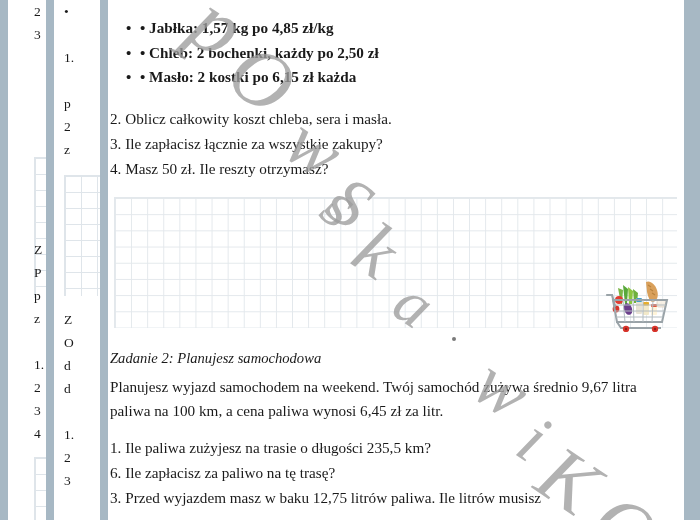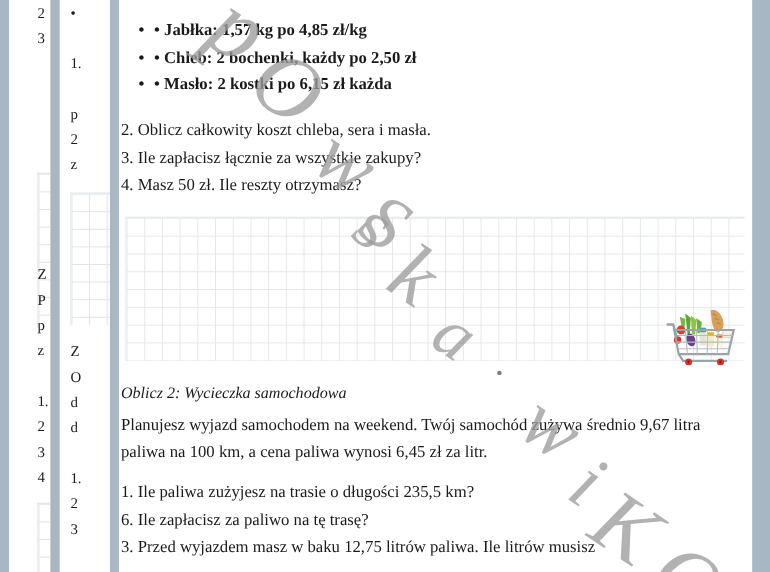--- a/index.html
+++ b/index.html
@@ -296,21 +296,21 @@
             <path d="M12 46 L16 52 L56 52" stroke="#9aa3a8" stroke-width="2" fill="none"></path>
 
             <circle cx="21" cy="53" r="3.2" fill="#d8342b"></circle>
             <circle cx="21" cy="53" r="1.2" fill="#8e2018"></circle>
             <circle cx="50" cy="53" r="3.2" fill="#d8342b"></circle>
             <circle cx="50" cy="53" r="1.2" fill="#8e2018"></circle>
           </svg>
         </div>
 
         <div>
-          <div class="task-heading">Oblicz 2: Wycieczka samochodowa</div>
+          <div class="task-heading">Zadanie 2: Planujesz samochodowa</div>
           <p class="task-para">Planujesz wyjazd samochodem na weekend. Twój samochód zużywa średnio 9,67 litra paliwa na 100 km, a cena paliwa wynosi 6,45 zł za litr.</p>
           <ol class="q-list">
             <li>1. Ile paliwa zużyjesz na trasie o długości 235,5 km?</li>
             <li>6. Ile zapłacisz za paliwo na tę trasę?</li>
             <li>3. Przed wyjazdem masz w baku 12,75 litrów paliwa. Ile litrów musisz</li>
           </ol>
         </div>
 
       </div>
     </div>

